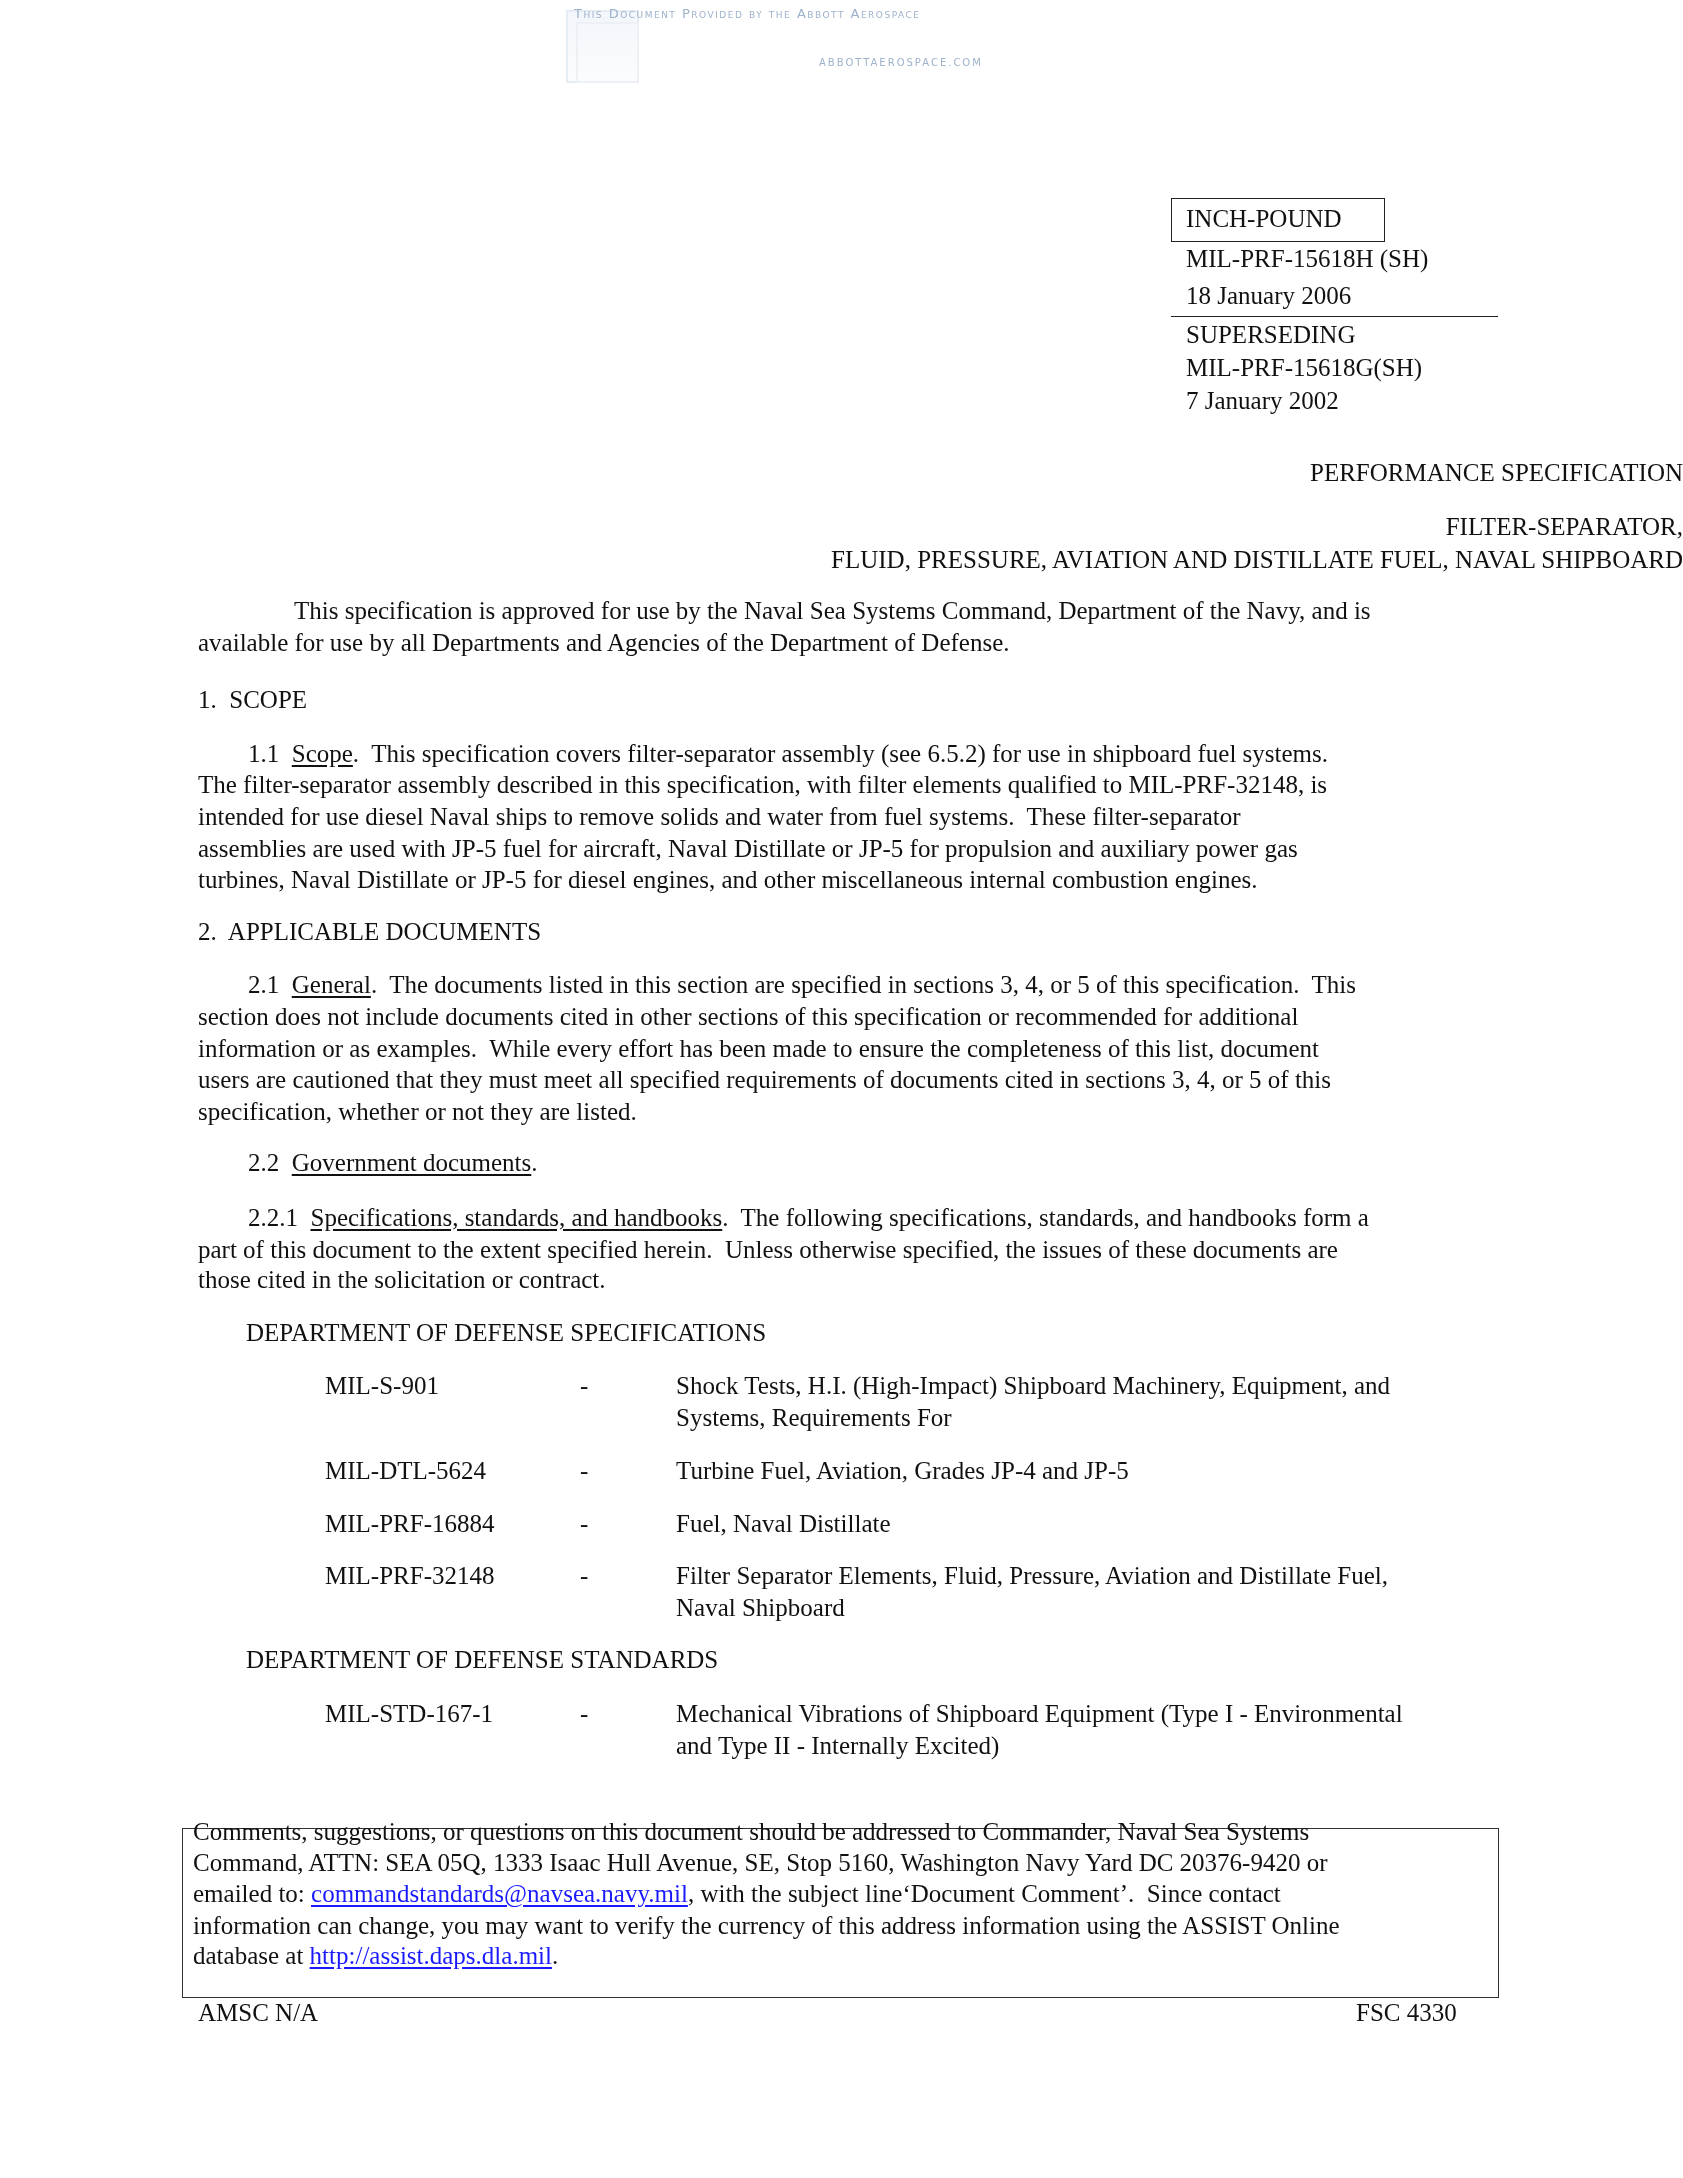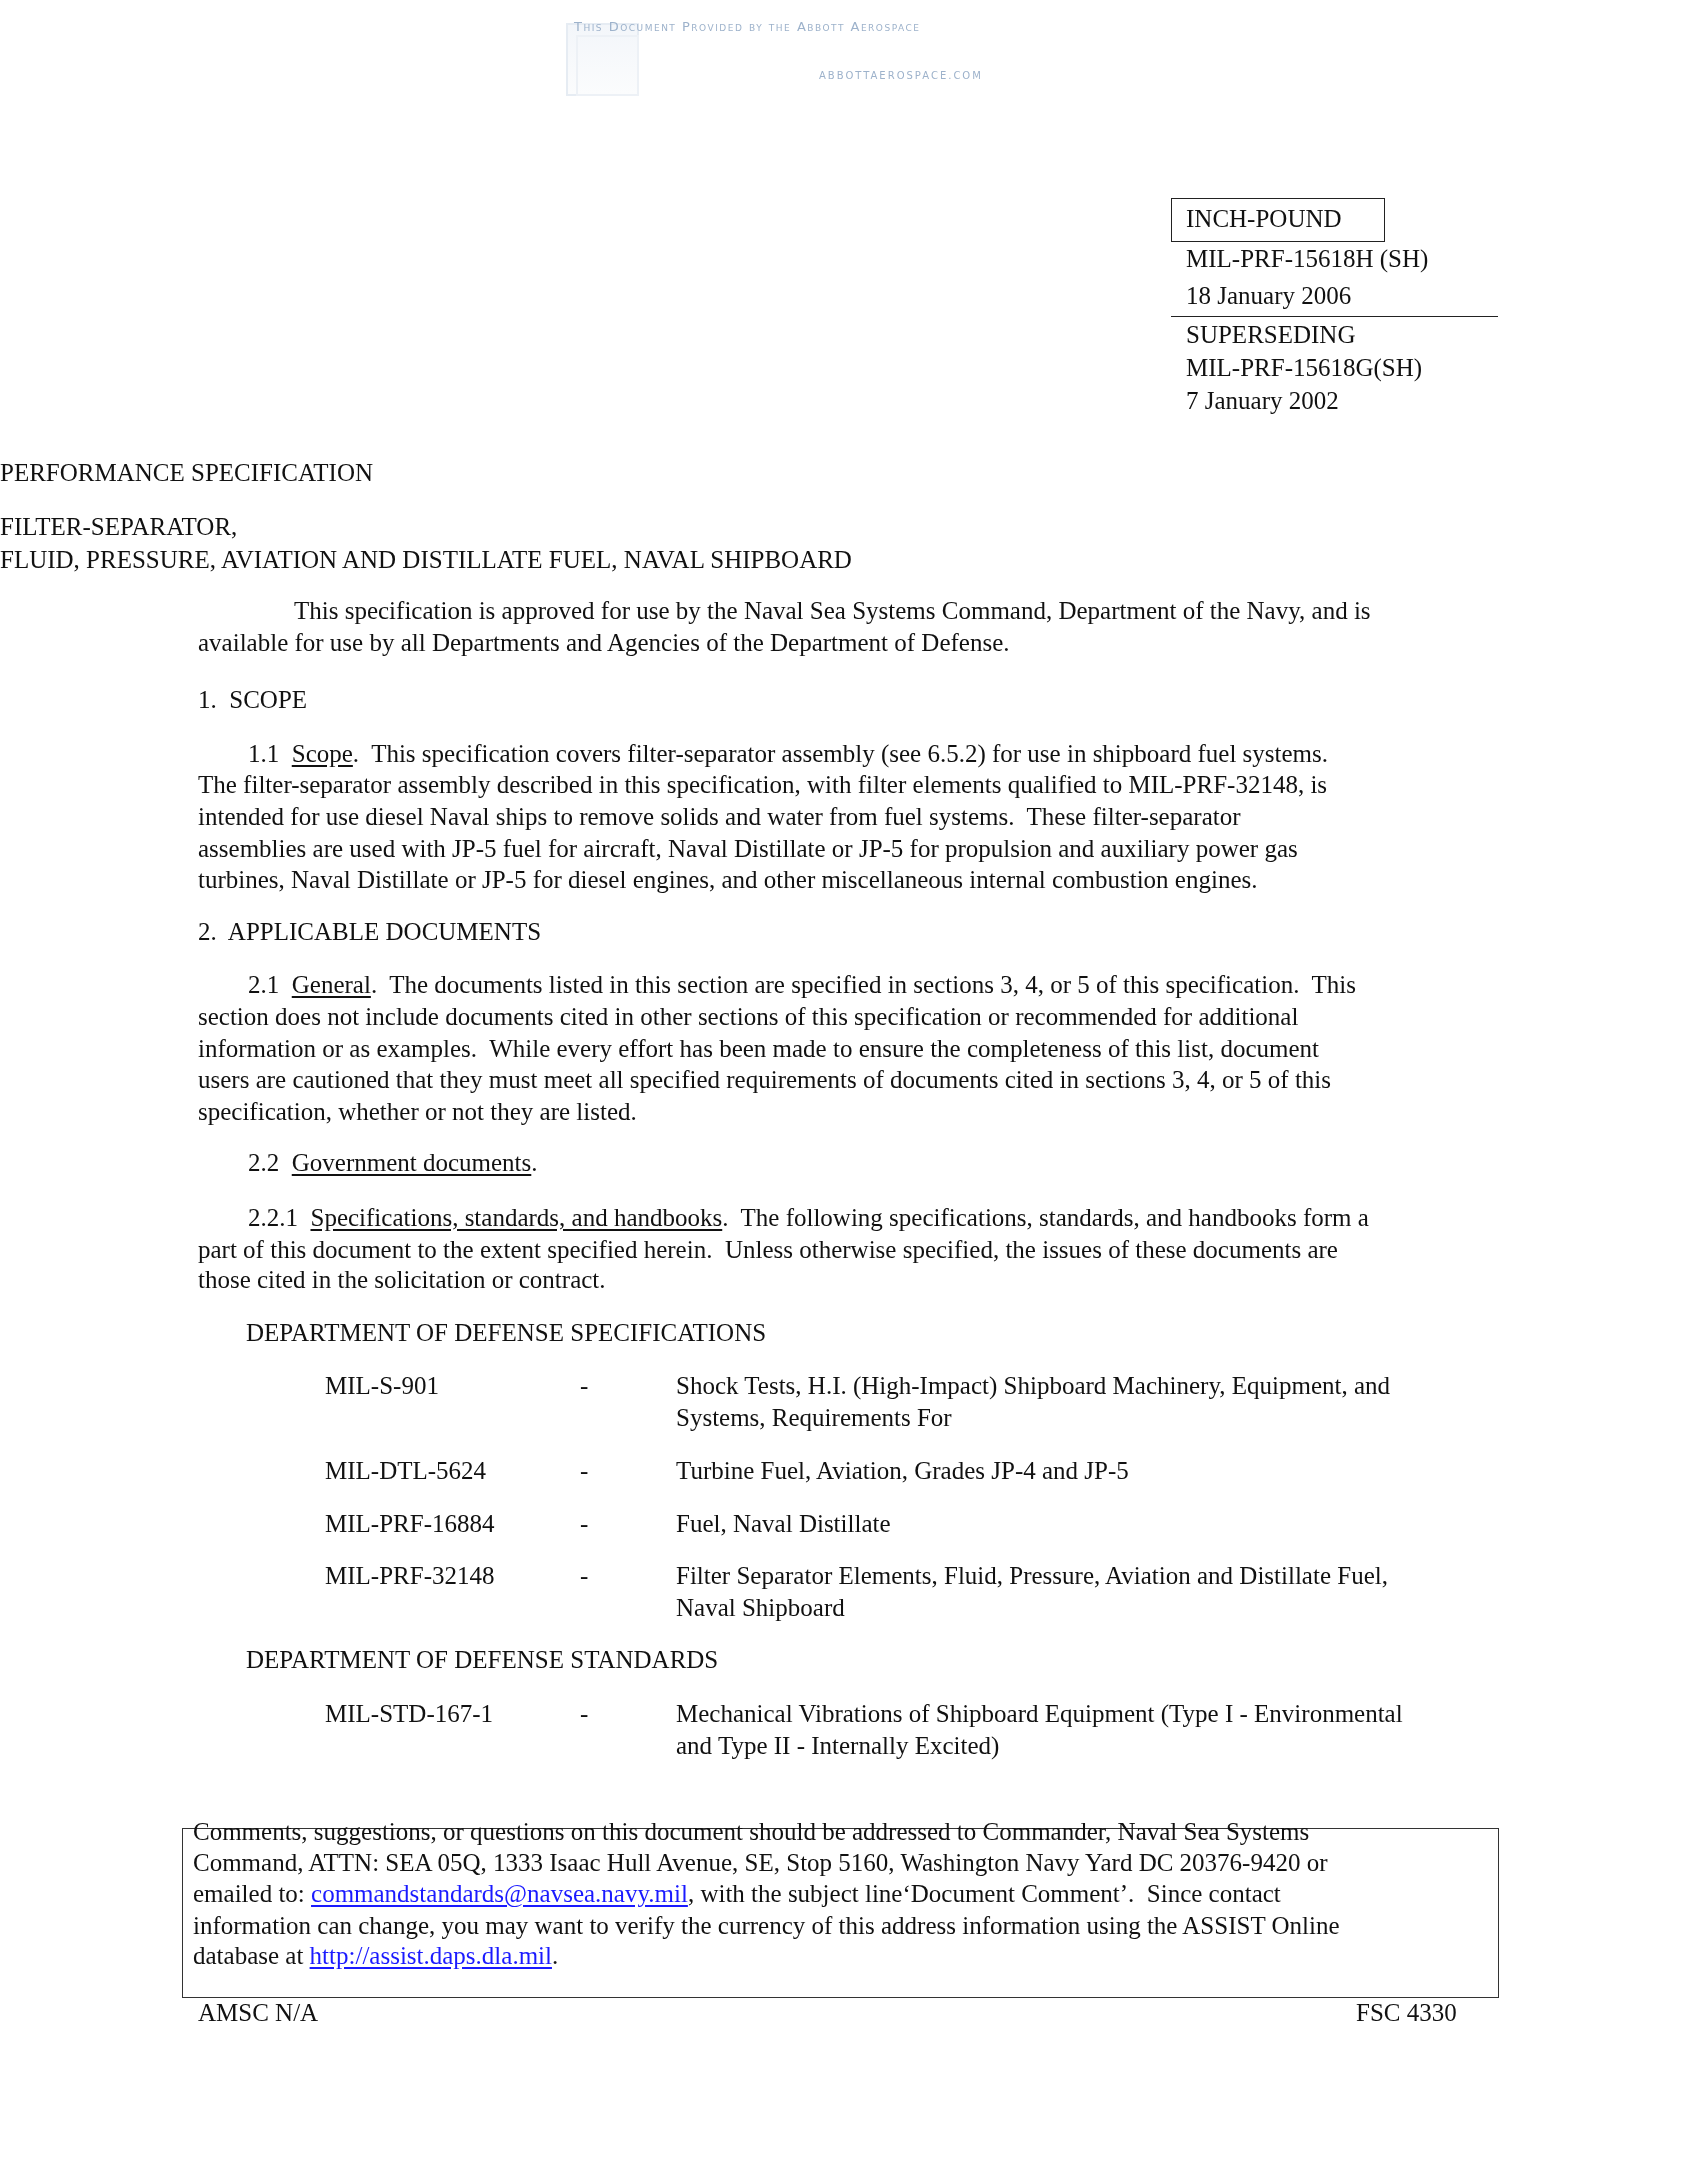--- a/index.html
+++ b/index.html
@@ -1,25 +1,25 @@
 <!DOCTYPE html>
 <html><head>
 <meta charset="utf-8">
 <style>
   html, body { margin:0; padding:0; background:#ffffff; }
   body { width:1683px; height:2178px; position:relative; overflow:hidden;
          font-family:"Liberation Serif", "DejaVu Serif", serif; color:#111; }
   .ln { position:absolute; font-size:25px; line-height:32px; white-space:pre; }
   .u { text-decoration:underline; text-underline-offset:3px; }
   a.link { color:#1a1aff; text-decoration:underline; text-underline-offset:3px; }
-  .center { left:0; width:1683px; text-align:left; }
+  .center { left:0; width:1683px; text-align:right; }
 
   
   .wm { position:absolute; left:566px; top:0; width:515px; height:79px; color:#9db2cb;
-        font-family:"DejaVu Sans", "Liberation Sans", sans-serif;margin-top:13px; }
+        font-family:"DejaVu Sans", "Liberation Sans", sans-serif; }
   .wm-page { position:absolute; left:0; top:10px; width:69px; height:69px;
              border:2px solid #e6ecf3; background:linear-gradient(180deg,#f3f6fa,#fbfcfd); }
   .wm-page2 { position:absolute; left:10px; top:22px; width:59px; height:57px;
               border:2px solid #edf1f6; }
   .wm-top { position:absolute; left:8px; top:6px; font-size:13px; letter-spacing:1.5px;
             white-space:nowrap; font-variant:small-caps; }
   .wm-main { position:absolute; left:46px; top:19px; font-size:37px; letter-spacing:4px;
              white-space:nowrap; line-height:40px; color:#8ea7c3; }
   .wm-url { position:absolute; left:253px; top:57px; font-size:10px; letter-spacing:2px;
             white-space:nowrap; }

